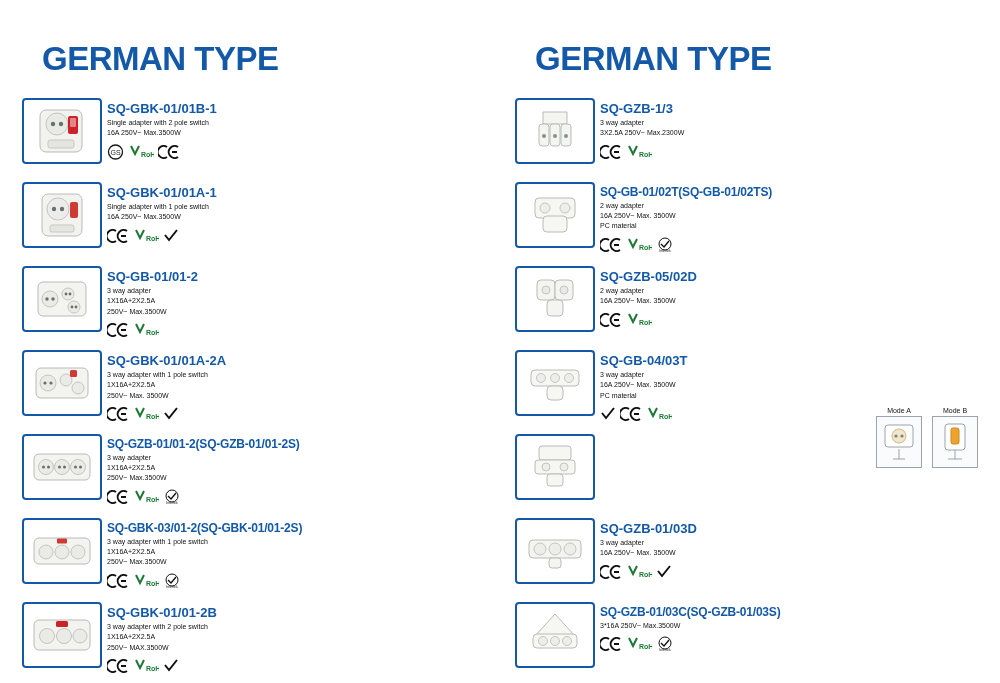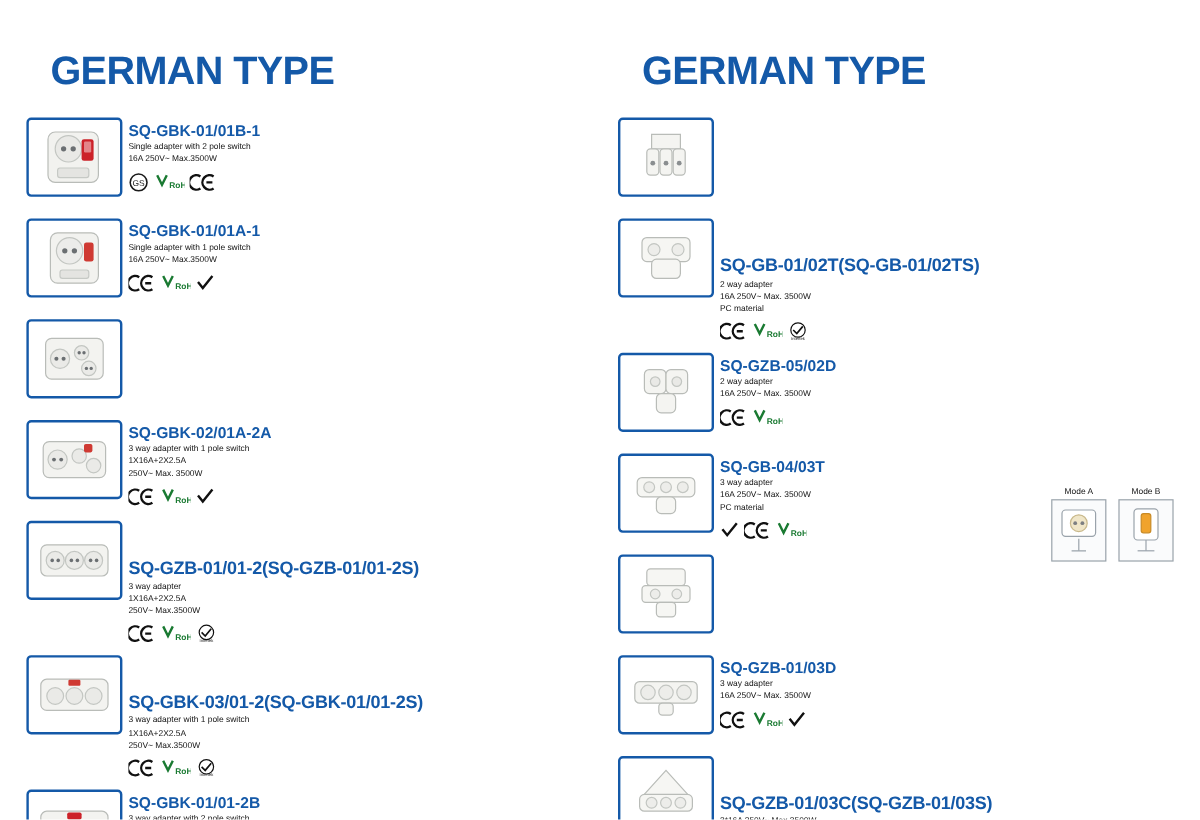--- a/index.html
+++ b/index.html
@@ -71,23 +71,22 @@
   }
   .model{
     color:#1459a8;
     font-weight:bold;
     font-size:13px;
     line-height:1.1;
     margin-bottom:2px;
     white-space:nowrap;
   }
   .model.small{
-    font-size:15px;
+    font-size:12px;
     letter-spacing:-0.2px;
-    margin-top:28px;
   }
   .desc{
     font-size:7px;
     line-height:1.45;
     color:#111;
     white-space:pre-line;
     margin-bottom:3px;
   }
   .certs{
     display:flex;
@@ -225,36 +224,57 @@
               <circle cx="21" cy="29" r="1.7" fill="#6b6f72"></circle>
                 <circle cx="27" cy="29" r="1.7" fill="#6b6f72"></circle>
               <circle cx="42" cy="24" r="6" fill="#eaeae7" stroke="#c3c6c2"></circle>
               <circle cx="40" cy="24" r="1.4" fill="#6b6f72"></circle>
                 <circle cx="44" cy="24" r="1.4" fill="#6b6f72"></circle>
               <circle cx="48" cy="37" r="6" fill="#eaeae7" stroke="#c3c6c2"></circle>
               <circle cx="46" cy="37" r="1.4" fill="#6b6f72"></circle>
                 <circle cx="50" cy="37" r="1.4" fill="#6b6f72"></circle>
             </svg>
           </div>
+          <div class="info">
+            <div class="model">SQ-GB-01/01-2</div>
+            <div class="desc">3 way adapter
+1X16A+2X2.5A
+250V~ Max.3500W</div>
+            <div class="certs">
+              <span class="cert">
+                  <svg width="22" height="16" viewBox="0 0 22 16">
+                    <path d="M9 3 A6 6 0 1 0 9 13" fill="none" stroke="#111" stroke-width="2"></path>
+                    <path d="M20 3 A6 6 0 1 0 20 13" fill="none" stroke="#111" stroke-width="2"></path>
+                    <path d="M14 8 h5" stroke="#111" stroke-width="2"></path>
+                  </svg>
+                </span>
+              <span class="cert">
+                  <svg width="26" height="16" viewBox="0 0 26 16">
+                    <path d="M3 2 L7 10 L11 2" fill="none" stroke="#1a7a32" stroke-width="2"></path>
+                    <text x="13" y="13" font-size="7" font-family="Liberation Sans" fill="#1a7a32" font-weight="bold">RoHS</text>
+                  </svg>
+                </span>
+            </div>
+          </div>
         </div>
 
         <div class="cell">
           <div class="imgbox">
             <svg width="72" height="58" viewBox="0 0 72 58">
               <rect x="10" y="14" width="52" height="30" rx="5" fill="#f3f3f0" stroke="#b9bcb8"></rect>
               <circle cx="22" cy="29" r="8" fill="#eaeae7" stroke="#c3c6c2"></circle>
               <circle cx="19" cy="29" r="1.6" fill="#6b6f72"></circle>
                 <circle cx="25" cy="29" r="1.6" fill="#6b6f72"></circle>
               <circle cx="40" cy="26" r="6" fill="#eaeae7" stroke="#c3c6c2"></circle>
               <circle cx="52" cy="34" r="6" fill="#eaeae7" stroke="#c3c6c2"></circle>
               <rect x="44" y="16" width="7" height="7" rx="1.5" fill="#cf3a33"></rect>
             </svg>
           </div>
           <div class="info">
-            <div class="model">SQ-GBK-02/01A-2A</div>
+            <div class="model">SQ-GBK-01/01A-2A</div>
             <div class="desc">3 way adapter with 1 pole switch
 1X16A+2X2.5A
 250V~ Max. 3500W</div>
             <div class="certs">
               <span class="cert">
                   <svg width="22" height="16" viewBox="0 0 22 16">
                     <path d="M9 3 A6 6 0 1 0 9 13" fill="none" stroke="#111" stroke-width="2"></path>
                     <path d="M20 3 A6 6 0 1 0 20 13" fill="none" stroke="#111" stroke-width="2"></path>
                     <path d="M14 8 h5" stroke="#111" stroke-width="2"></path>
                   </svg>
@@ -408,20 +428,40 @@
           <div class="imgbox">
             <svg width="72" height="58" viewBox="0 0 72 58">
               <path d="M24 10 h24 v12 h-24 z" fill="#f4f4f1" stroke="#b9bcb8"></path>
               <rect x="20" y="22" width="10" height="22" rx="3" fill="#f4f4f1" stroke="#b9bcb8"></rect>
               <rect x="31" y="22" width="10" height="22" rx="3" fill="#f4f4f1" stroke="#b9bcb8"></rect>
               <rect x="42" y="22" width="10" height="22" rx="3" fill="#f4f4f1" stroke="#b9bcb8"></rect>
               <circle cx="25" cy="34" r="2" fill="#8a8e90"></circle>
                 <circle cx="36" cy="34" r="2" fill="#8a8e90"></circle>
                 <circle cx="47" cy="34" r="2" fill="#8a8e90"></circle>
             </svg>
+          </div>
+          <div class="info">
+            <div class="model">SQ-GZB-1/3</div>
+            <div class="desc">3 way adapter
+3X2.5A 250V~ Max.2300W</div>
+            <div class="certs">
+              <span class="cert">
+                  <svg width="22" height="16" viewBox="0 0 22 16">
+                    <path d="M9 3 A6 6 0 1 0 9 13" fill="none" stroke="#111" stroke-width="2"></path>
+                    <path d="M20 3 A6 6 0 1 0 20 13" fill="none" stroke="#111" stroke-width="2"></path>
+                    <path d="M14 8 h5" stroke="#111" stroke-width="2"></path>
+                  </svg>
+                </span>
+              <span class="cert">
+                  <svg width="26" height="16" viewBox="0 0 26 16">
+                    <path d="M3 2 L7 10 L11 2" fill="none" stroke="#1a7a32" stroke-width="2"></path>
+                    <text x="13" y="13" font-size="7" font-family="Liberation Sans" fill="#1a7a32" font-weight="bold">RoHS</text>
+                  </svg>
+                </span>
+            </div>
           </div>
         </div>
 
         <div class="cell">
           <div class="imgbox">
             <svg width="72" height="58" viewBox="0 0 72 58">
               <rect x="16" y="12" width="40" height="20" rx="4" fill="#f6f6f3" stroke="#b9bcb8"></rect>
               <rect x="24" y="30" width="24" height="16" rx="4" fill="#f6f6f3" stroke="#b9bcb8"></rect>
               <circle cx="26" cy="22" r="5" fill="#ededea" stroke="#c3c6c2"></circle>
               <circle cx="46" cy="22" r="5" fill="#ededea" stroke="#c3c6c2"></circle>

